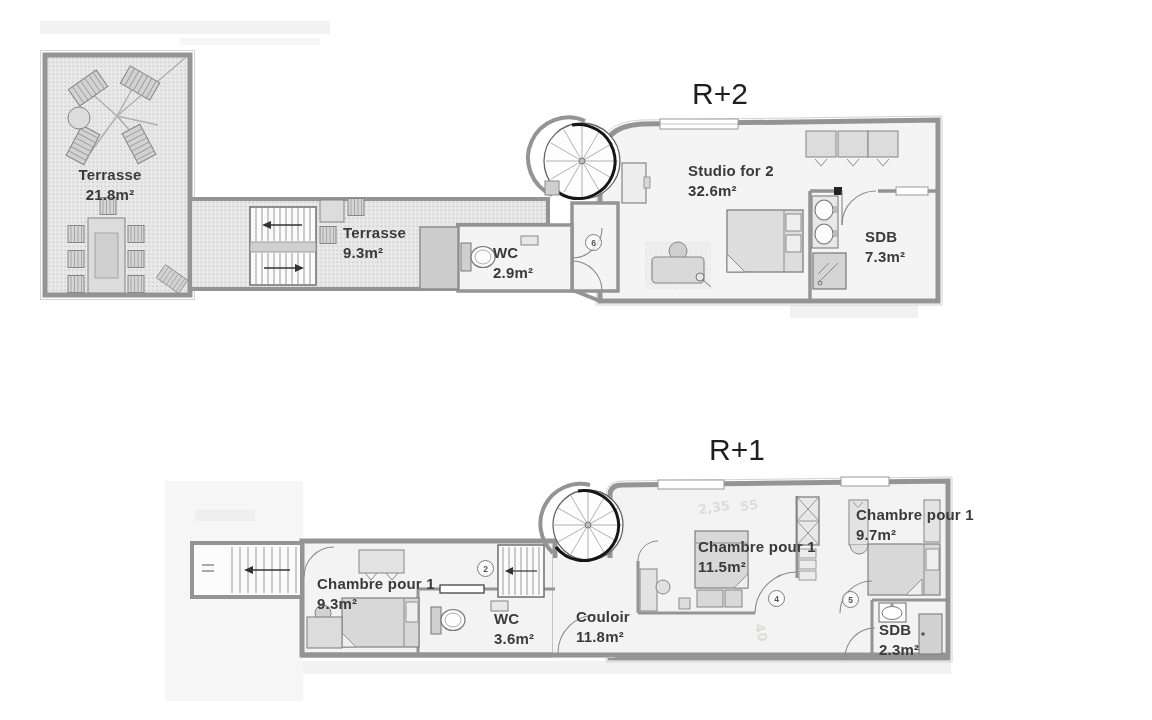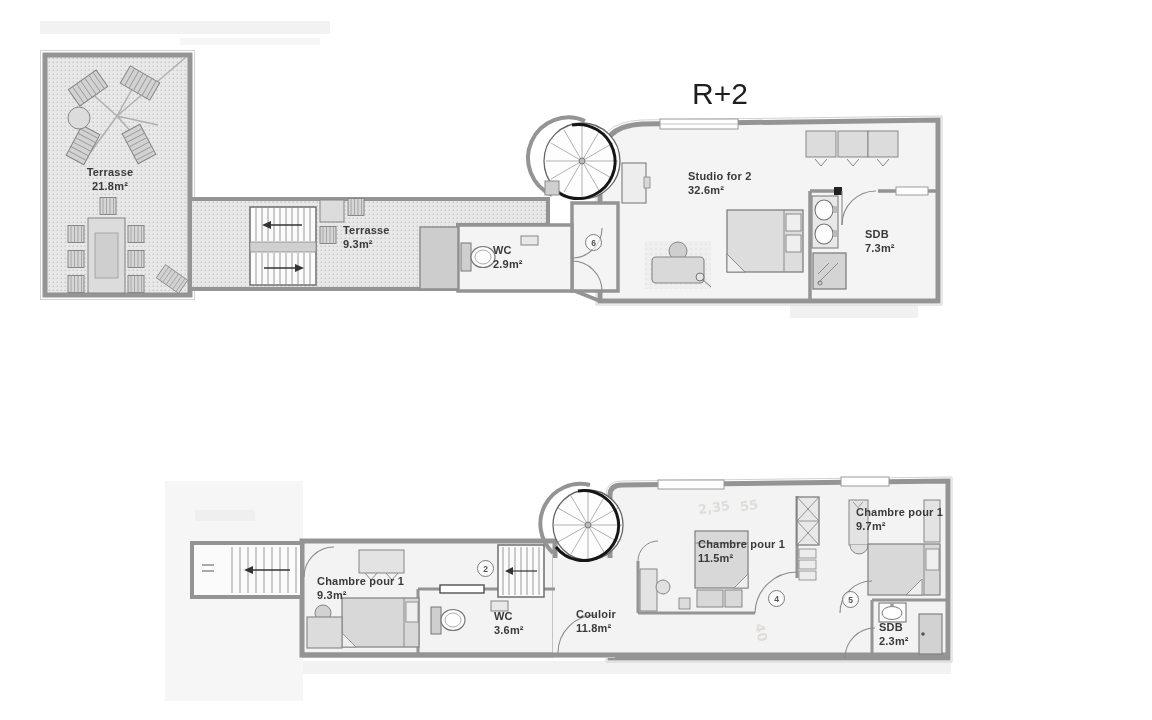--- a/index.html
+++ b/index.html
@@ -1,19 +1,19 @@
 <!DOCTYPE html>
 <html><head>
 <meta charset="utf-8">
 <style>
   html,body{margin:0;padding:0;background:#fff;}
   #canvas{position:relative;width:1152px;height:720px;background:#ffffff;overflow:hidden;
           font-family:"Liberation Sans", sans-serif;margin-top:13px;}
   #plan-svg{position:absolute;left:0;top:0;}
-  .room-label{position:absolute;color:#3a3a3a;font-size:11px;line-height:1.3;font-weight:600;
+  .room-label{position:absolute;color:#3a3a3a;font-size:15px;line-height:1.3;font-weight:600;
               letter-spacing:.2px;white-space:nowrap;}
   .room-label span{display:block;}
   .plan-title{position:absolute;color:#1e1e1e;font-size:30px;font-weight:500;width:140px;text-align:center;}
   .badge{position:absolute;width:17px;height:17px;border:1.4px solid #7c7c7c;border-radius:50%;
          background:rgba(255,255,255,.65);color:#555;font-size:8.5px;font-weight:700;
          display:flex;align-items:center;justify-content:center;box-sizing:border-box;}
   .pencil{position:absolute;color:#998e7d;opacity:.22;font-size:13px;font-weight:600;
           font-family:"DejaVu Sans", sans-serif;}
 </style>
 </head>
@@ -294,34 +294,35 @@
       <circle cx="923" cy="621" r="1.8" fill="#555"></circle>
     </g>
     <g>
       <path d="M840,600 A32,32 0 0 1 872,568" fill="none" stroke="#8a8a8a" stroke-width="1.1"></path>
       <path d="M845,645 A30,30 0 0 1 875,615" fill="none" stroke="#8a8a8a" stroke-width="1.1"></path>
     </g>
   </g>
 </svg>
 
   <div class="plan-title" style="left:650px;top:64px">R+2</div>
+  <div class="plan-title" style="left:667px;top:420px">R+1</div>
 
   <div class="room-label" style="left:58px;top:152px;width:104px;text-align:center">
     <span>Terrasse</span>
     <span>21.8m²</span>
   </div>
   <div class="room-label" style="left:343px;top:210px">
     <span>Terrasse</span>
     <span>9.3m²</span>
   </div>
   <div class="room-label" style="left:493px;top:230px">
     <span>WC</span>
     <span>2.9m²</span>
   </div>
-  <div class="room-label" style="left:688px;top:156px">
+  <div class="room-label" style="left:688px;top:148px">
     <span>Studio for 2</span>
     <span>32.6m²</span>
   </div>
   <div class="room-label" style="left:865px;top:214px">
     <span>SDB</span>
     <span>7.3m²</span>
   </div>
 
   <div class="room-label" style="left:317px;top:561px">
     <span>Chambre pour 1</span>

